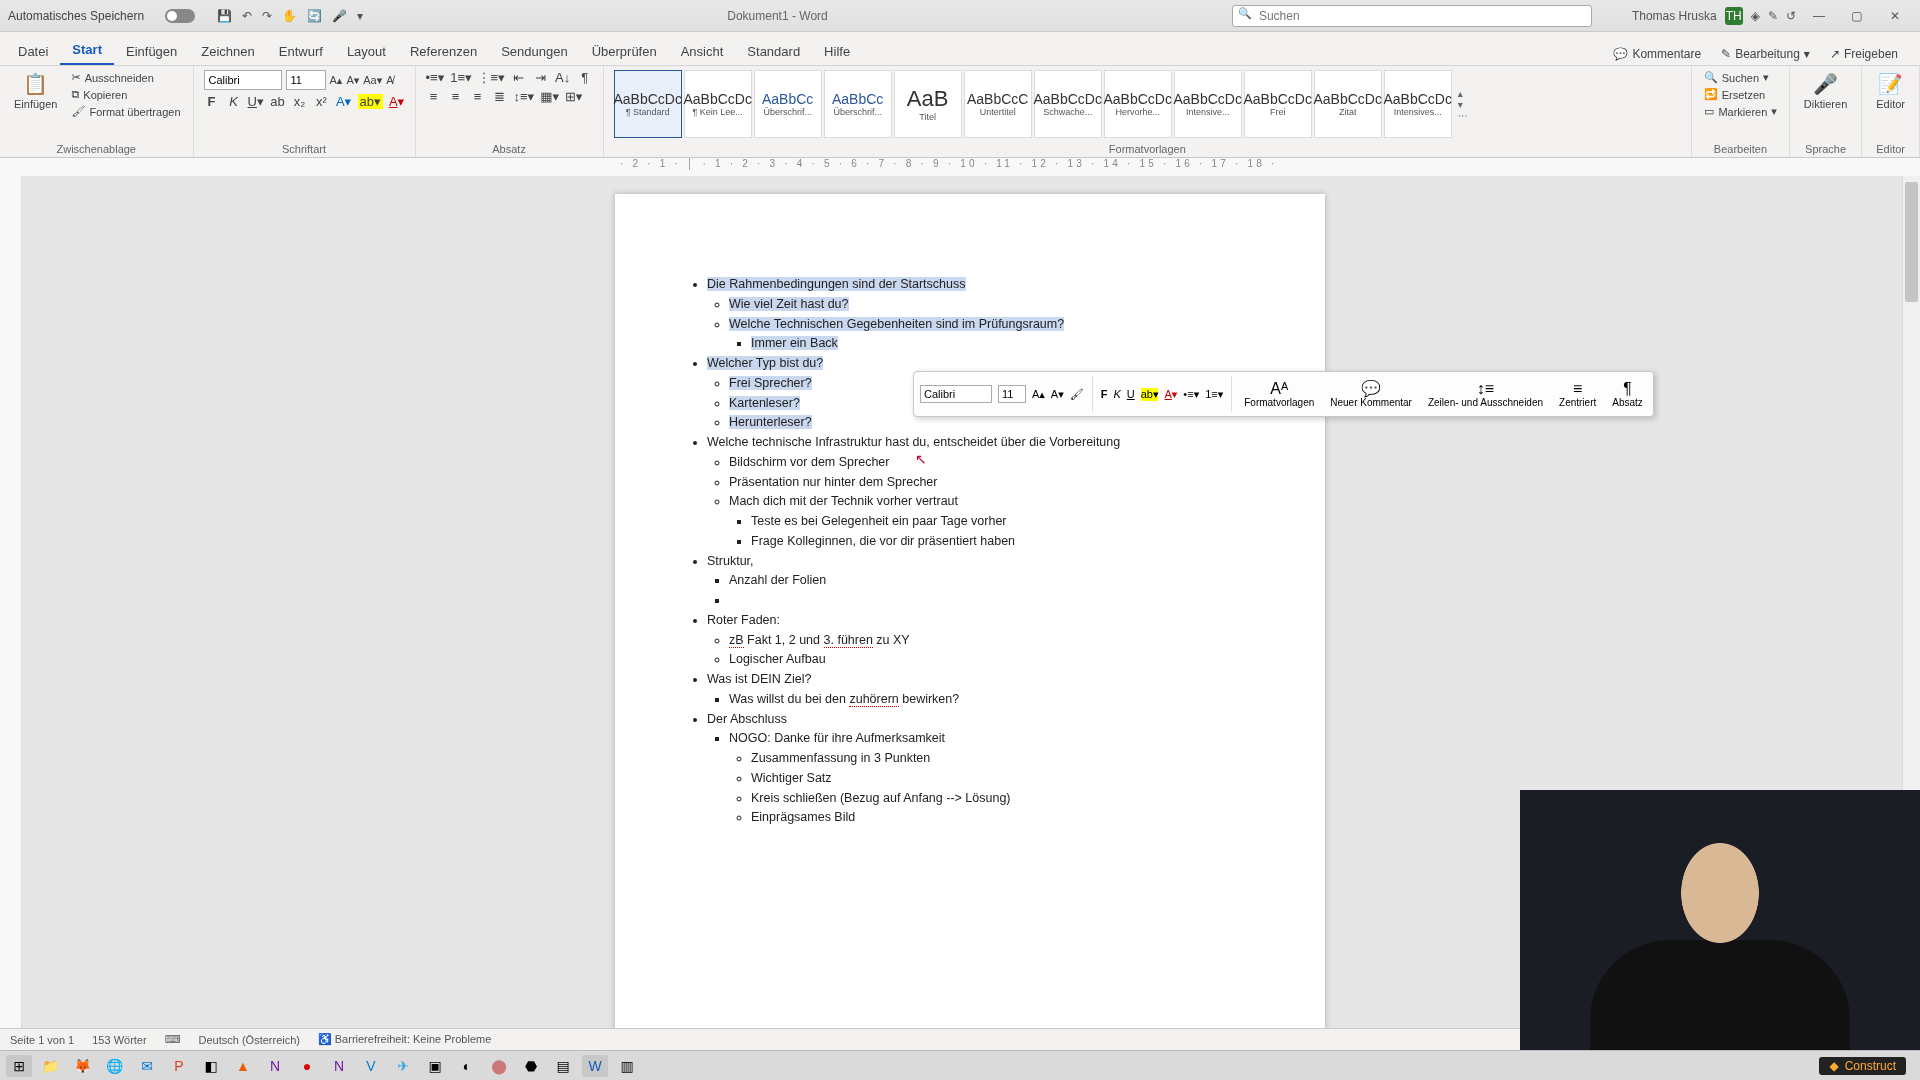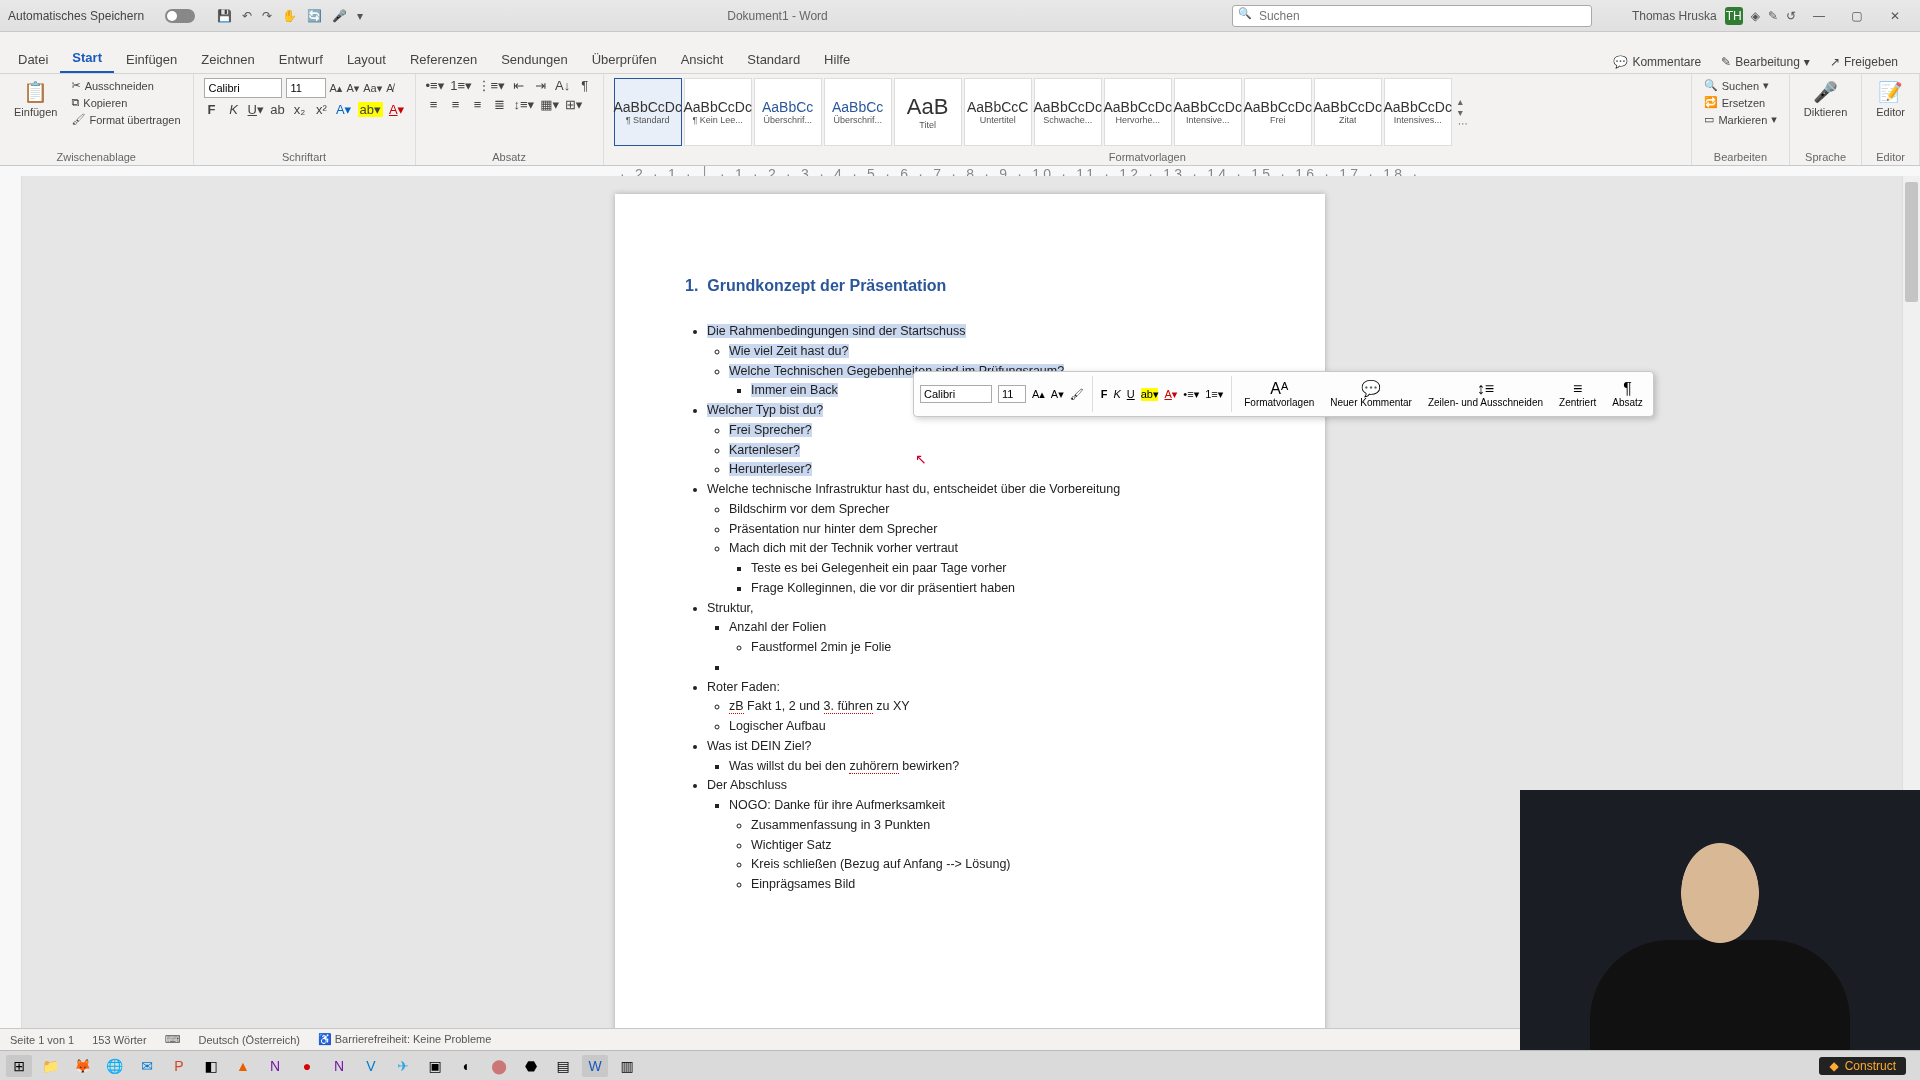--- a/index.html
+++ b/index.html
@@ -16,21 +16,21 @@
 .titlebar .center { flex:1; text-align:center; color:#666; }
 .titlebar .search { margin: 0 40px; }
 .titlebar .search input { width: 360px; height: 22px; background:#fff; border:1px solid #aaa; border-radius:3px; padding:0 8px 0 26px; font-size:12px; }
 .titlebar .searchwrap { position:relative; display:inline-block;}
 .titlebar .searchwrap::before { content:"🔍"; position:absolute; left:6px; top:2px; font-size:11px; color:#666;}
 .titlebar .right { display:flex; align-items:center; gap:8px; padding-right:10px; color:#555;}
 .titlebar .avatar { width:18px; height:18px; border-radius:3px; background:#2e7d32; color:#fff; font-size:12px; display:flex; align-items:center; justify-content:center;}
 .titlebar .winbtn { width:30px; text-align:center; }
 
 
-.tabs { height: 42px; background:#f3f2f1; display:flex; align-items:flex-end; font-size:13px; border-bottom:1px solid #d4d4d4; padding:0 6px; }
+.tabs { height: 34px; background:#f3f2f1; display:flex; align-items:flex-end; font-size:13px; border-bottom:1px solid #d4d4d4; padding:0 6px; }
 .tabs .tab { padding: 6px 12px; color:#444; cursor:default; }
 .tabs .tab.active { border-bottom:2px solid #185abd; color:#185abd; font-weight:600; }
 .tabs .right-tabs { margin-left:auto; display:flex; gap:4px; align-items:center; padding-right:8px;}
 .tabs .right-tabs .rt { padding:4px 8px; font-size:12px; color:#444; display:flex; align-items:center; gap:4px;}
 .tabs .right-tabs .rt::before { font-size:12px; }
 
 
 .ribbon { height: 92px; background:#f3f2f1; border-bottom:1px solid #c8c8c8; display:flex; font-size:11px; color:#444; }
 .ribbon .group { border-right:1px solid #ddd; padding:4px 10px 2px 10px; display:flex; flex-direction:column; justify-content:space-between; }
 .ribbon .group .label { text-align:center; color:#666; font-size:11px; padding-top:2px; }
@@ -45,21 +45,21 @@
 .ribbon .fontsize { width:40px; height:20px; border:1px solid #aaa; background:#fff; font-size:11px; padding:0 4px; }
 .ribbon .iconrow { display:flex; gap:6px; align-items:center; }
 .ribbon .iconrow span { min-width:16px; text-align:center; font-size:13px; }
 .ribbon .styles { display:flex; gap:2px; }
 .ribbon .style { width:68px; height:68px; border:1px solid #ddd; background:#fff; display:flex; flex-direction:column; align-items:center; justify-content:center; font-size:10px; color:#555; }
 .ribbon .style .prev { font-size:14px; color:#333; }
 .ribbon .style.sel { border:1px solid #2b579a; background:#e8eff9;}
 .ribbon .style .nm { font-size:9px; white-space:nowrap; overflow:hidden; text-overflow:ellipsis; max-width:62px;}
 
 
-.ruler { height: 22px; background:#f8f8f8; border-bottom:7px solid #14b8a6; font-size:14px; color:#888; padding-left:620px; white-space:nowrap; overflow:hidden; position:relative;}
+.ruler { height: 22px; background:#f8f8f8; border-bottom:1px solid #14b8a6; font-size:10px; color:#888; padding-left:620px; white-space:nowrap; overflow:hidden; position:relative;}
 .ruler .ticks { letter-spacing: 3.2px;}
 .leftruler { position:absolute; left:0; top:176px; width:22px; bottom:34px; background:#f8f8f8; border-right:1px solid #ddd;}
 
 
 .docarea { position:absolute; top:176px; left:22px; right:18px; bottom:34px; background:#e6e6e6; overflow:hidden;}
 .page { position:absolute; left:593px; top:18px; width:710px; height:920px; background:#fff; box-shadow:0 0 6px rgba(0,0,0,.25); padding:80px 70px; font-size:12.5px; color:#222; line-height:1.5;}
 .page h2 { font-size:16px; font-weight:600; color:#2b579a; margin-bottom:24px;}
 .page ul { list-style: disc; padding-left: 22px; }
 .page ul ul { list-style: circle; }
 .page ul ul ul { list-style: square; }
@@ -300,21 +300,20 @@
   </div>
 </div>
 
 <div class="ruler">
   <span class="ticks">· 2 · 1 · │ · 1 · 2 · 3 · 4 · 5 · 6 · 7 · 8 · 9 · 10 · 11 · 12 · 13 · 14 · 15 · 16 · 17 · 18 ·</span>
 </div>
 <div class="leftruler"></div>
 
 <div class="docarea">
   <div class="page">
-    <h2><span>1.</span>&nbsp;&nbsp;<span>Grundkonzept der Präsentation</span></h2>
     <ul>
       <li><span class="sel">Die Rahmenbedingungen sind der Startschuss</span>
         <ul>
           <li><span class="sel">Wie viel Zeit hast du?</span></li>
           <li><span class="sel">Welche Technischen Gegebenheiten sind im Prüfungsraum?</span>
             <ul>
                 <li><span class="sel">Immer ein Back</span></li>
               </ul>
           </li>
         </ul>
@@ -334,23 +333,20 @@
             <ul>
               <li><span>Teste es bei Gelegenheit ein paar Tage vorher</span></li>
               <li><span>Frage Kolleginnen, die vor dir präsentiert haben</span></li>
             </ul>
           </li>
         </ul>
       </li>
       <li><span>Struktur,</span>
         <ul style="list-style:square">
             <li><span>Anzahl der Folien</span>
-          <ul style="list-style:circle">
-                <li><span>Faustformel 2min je Folie</span></li>
-              </ul>
         </li>
             <li>&nbsp;</li>
           </ul>
       </li>
       <li><span>Roter Faden:</span>
         <ul>
           <li><span class="redunder">zB</span><span> Fakt 1, 2 und </span><span class="redunder">3. führen</span><span> zu XY</span></li>
           <li><span>Logischer Aufbau</span></li>
         </ul>
       </li>

